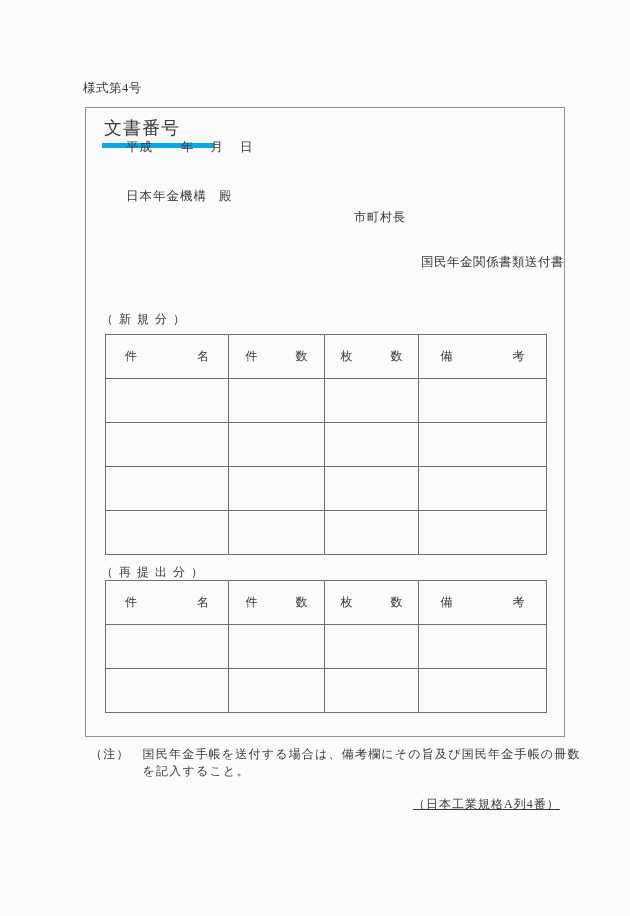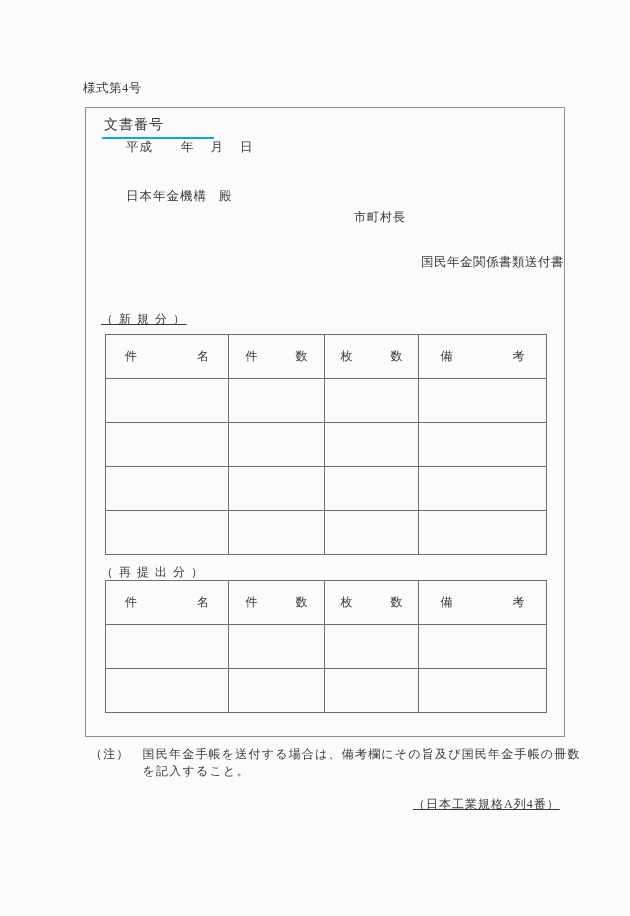--- a/index.html
+++ b/index.html
@@ -31,24 +31,24 @@
     top: 107px;
     width: 480px;
     height: 630px;
     border: 1px solid #909090;
   }
   .doc-number {
     position: absolute;
     left: 16px;
     top: 8px;
     width: 112px;
-    border-bottom: 2px solid #0ea5e9;
+    border-bottom: 5px solid #0ea5e9;
     padding: 0 0 3px 2px;
     letter-spacing: 1px;
-    font-size: 14px;
+    font-size: 18px;
   }
   .date-line {
     position: absolute;
     left: 40px;
     top: 31px;
     font-size: 12.5px;
     letter-spacing: 1px;
   }
   .date-line .dl-year  { margin-left: 28px; }
   .date-line .dl-month { margin-left: 16px; }
@@ -85,21 +85,21 @@
     font-size: 12px;
     letter-spacing: 1.3px;
     white-space: nowrap;
   }
   .section-label {
     position: absolute;
     left: 15px;
     font-size: 12px;
     letter-spacing: 1.5px;
   }
-  .section-label.s1 { top: 203px; text-decoration: underline; }
+  .section-label.s1 { top: 203px; }
   .section-label.s2 { top: 456px; }
   table.grid {
     position: absolute;
     left: 19px;
     width: 441px;
     border-collapse: collapse;
     table-layout: fixed;
     background: transparent;
   }
   table.grid.t1 { top: 226px; }

